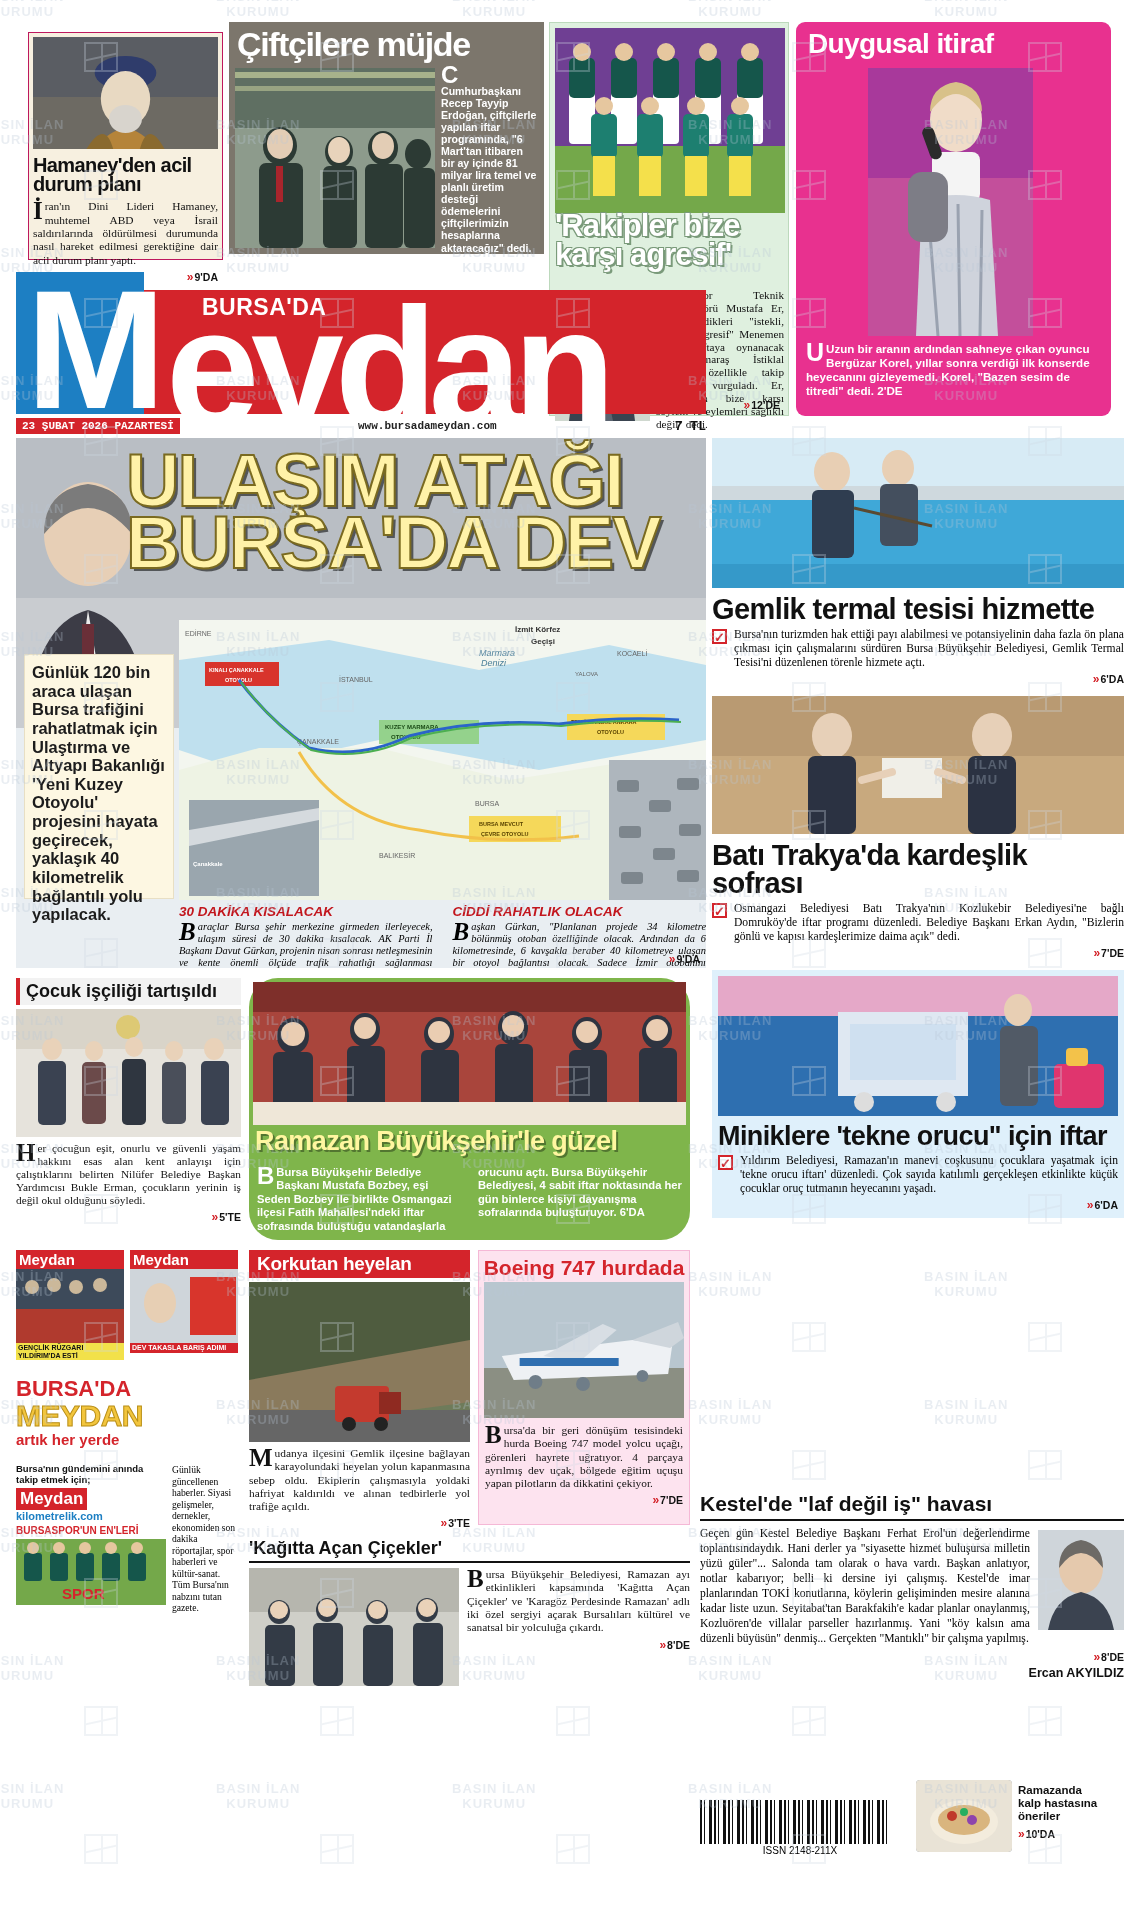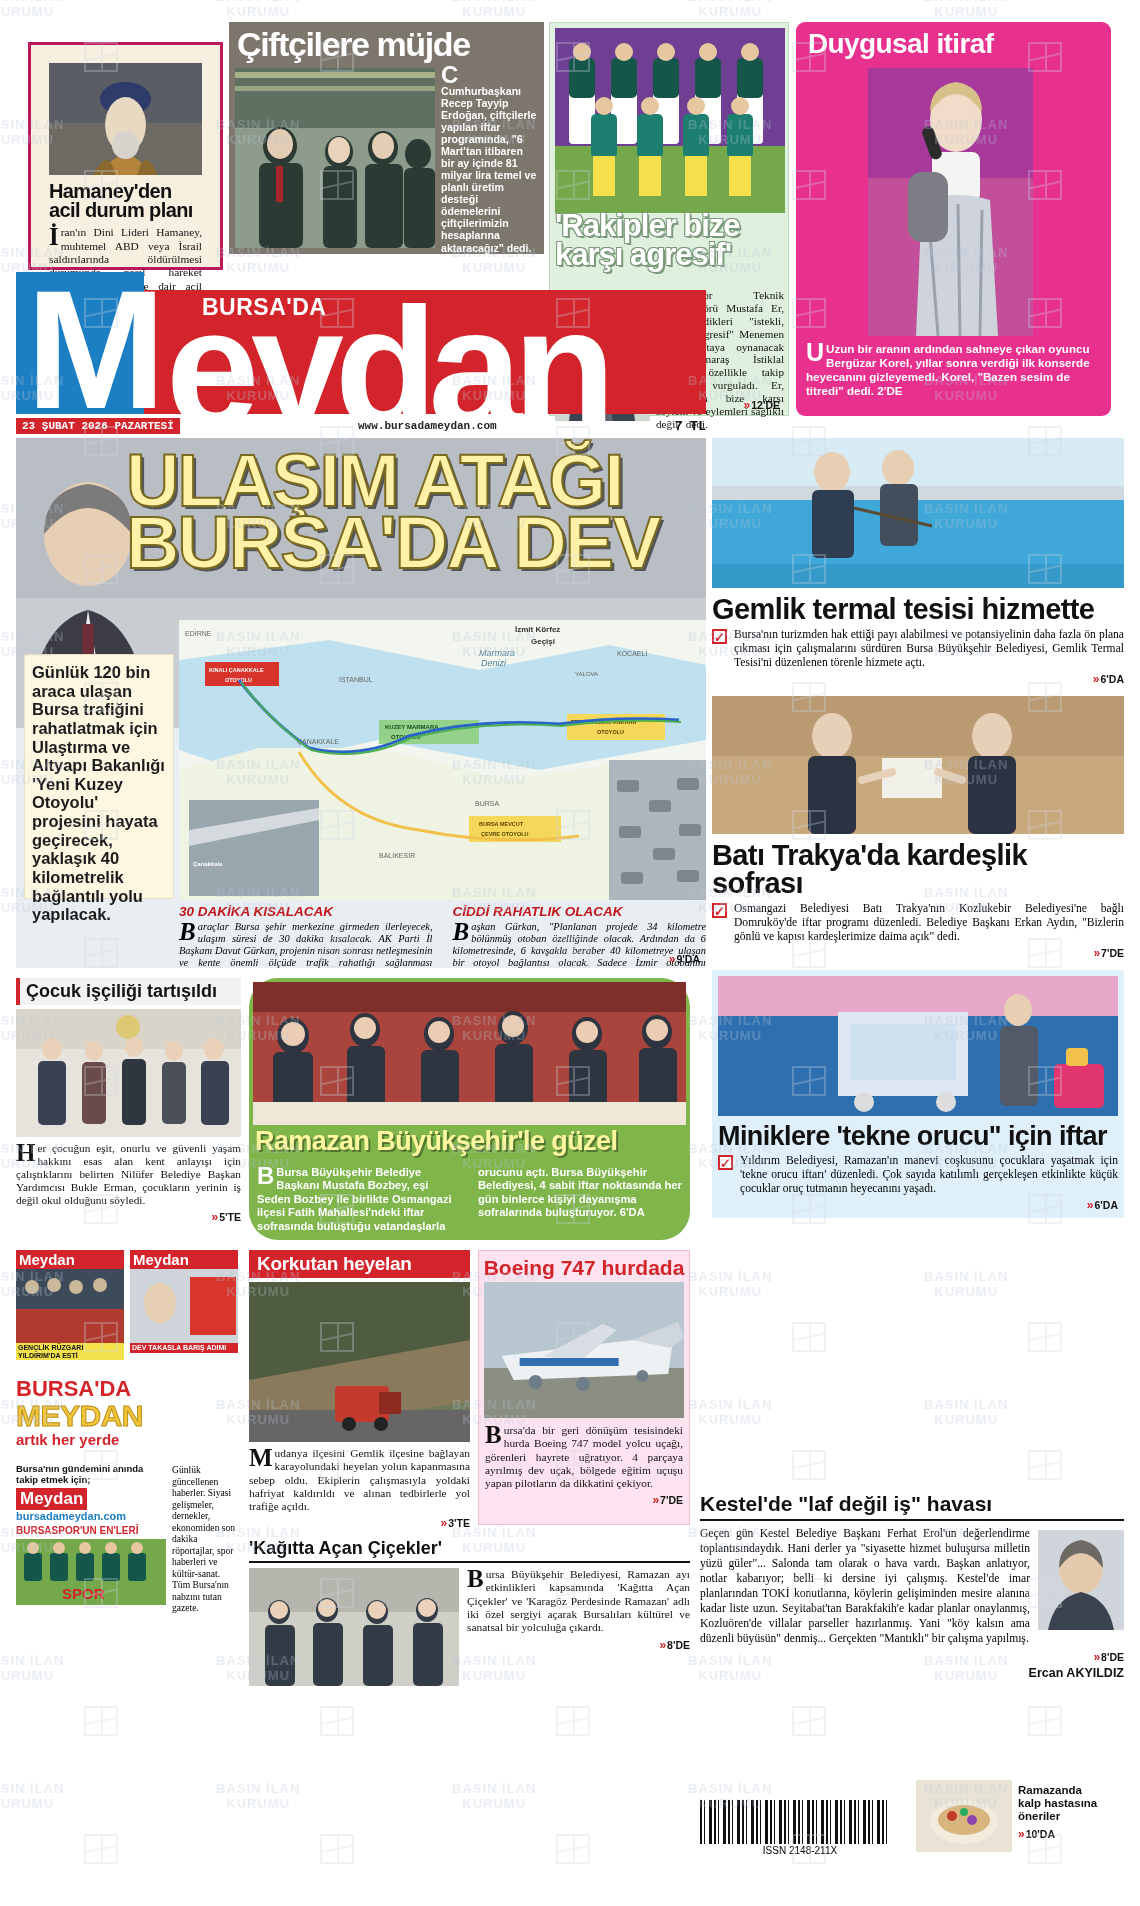--- a/index.html
+++ b/index.html
@@ -36,22 +36,22 @@
     background:#cfd9e4; transform:skewY(-12deg);
   }
 
   
   .photo { background:#8c99a6; position:relative; overflow:hidden; }
 
   
   #top-strip { position:absolute; left:0; top:0; width:1140px; height:268px; background:#fff; }
 
   #hamaney-box {
-    position:absolute; left:28px; top:42px; width:195px; height:228px;
-    background:#f7f0e0; border:3px solid #be185d; padding:18px;
+    position:absolute; left:28px; top:32px; width:195px; height:228px;
+    background:#f7f0e0; border:1px solid #be185d; padding:4px;
   }
   #hamaney-photo { width:100%; height:112px; }
   .kicker-blk {
     font-family:"Liberation Sans", sans-serif; font-weight:bold;
     color:#111; line-height:.96; letter-spacing:-.6px;
   }
   #hamaney-title { font-size:20px; margin-top:7px; }
   .body-ser { font-family:"Liberation Serif", serif; font-size:11.4px; line-height:1.17; color:#111; text-align:justify; }
   .dropcap::first-letter {
     float:left; font-size:25px; line-height:.82; font-weight:bold; padding-right:2px; padding-top:1px;
@@ -694,21 +694,21 @@
 
     <div id="promo-bursada">
       <div class="l1">BURSA'DA</div>
       <div class="l2">MEYDAN</div>
       <div class="l3">artık her yerde</div>
     </div>
 
     <div style="position:absolute;left:0;top:214px;width:150px;">
       <div style="font-family:'Liberation Sans',sans-serif;font-weight:bold;font-size:9.5px;color:#111;line-height:1.15;">Bursa'nın gündemini anında takip etmek için;</div>
       <div style="background:#d4242b;color:#fff;font-family:'Liberation Sans',sans-serif;font-weight:bold;font-size:17px;padding:1px 4px;display:inline-block;margin-top:2px;">Meydan</div>
-      <div style="font-family:'Liberation Sans',sans-serif;font-weight:bold;font-size:11px;color:#1d7fc3;">bursadameydan.com</div>
+      <div style="font-family:'Liberation Sans',sans-serif;font-weight:bold;font-size:11px;color:#1d7fc3;">kilometrelik.com</div>
       <div style="font-family:'Liberation Sans',sans-serif;font-weight:bold;font-size:10px;color:#d4242b;margin-top:4px;line-height:1.05;">BURSASPOR'UN EN'LERİ</div>
       <div class="photo" style="height:66px;margin-top:3px;">
         <svg width="100%" height="100%" viewBox="0 0 150 66" preserveAspectRatio="none">
           <rect width="150" height="66" fill="#74a84a"></rect>
           <g fill="#15564b">
               <rect x="8" y="14" width="18" height="28" rx="3"></rect>
               <rect x="34" y="14" width="18" height="28" rx="3"></rect>
               <rect x="60" y="14" width="18" height="28" rx="3"></rect>
               <rect x="86" y="14" width="18" height="28" rx="3"></rect>
               <rect x="112" y="14" width="18" height="28" rx="3"></rect>

